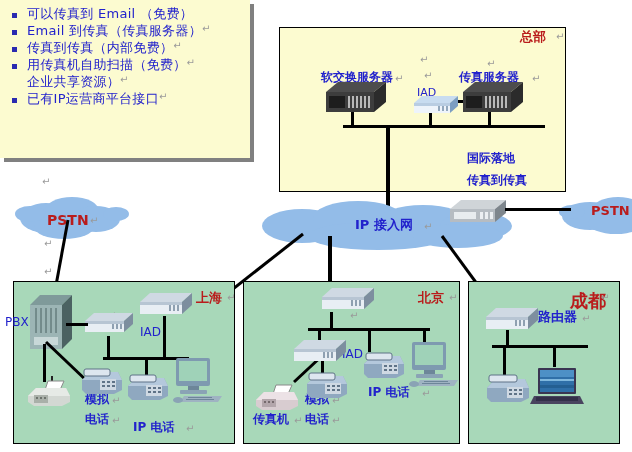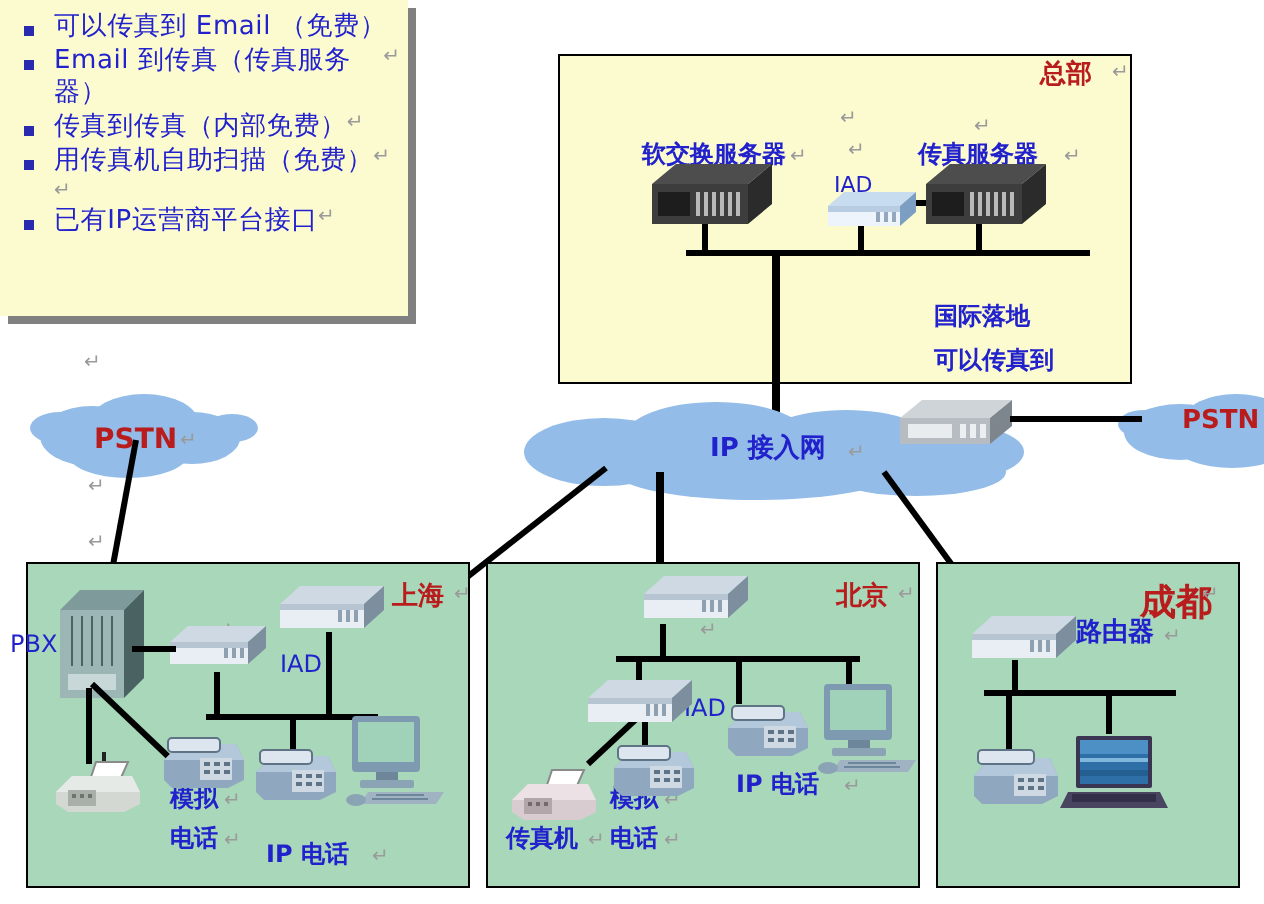--- a/index.html
+++ b/index.html
@@ -1,21 +1,21 @@
 <!DOCTYPE html>
 <html><head>
 <meta charset="utf-8">
 <style>
   html,body{margin:0;padding:0;background:#ffffff;}
   body{width:632px;height:452px;position:relative;overflow:hidden;
        font-family:"DejaVu Sans","Liberation Sans",sans-serif;}
   .abs{position:absolute;}
 
   
-  #feature-box{left:0;top:0;width:204px;height:158px;background:#fcfbd0;
+  #feature-box{left:0;top:0;width:250px;height:158px;background:#fcfbd0;
                box-shadow:4px 4px 0 0 #808080;box-sizing:border-box;}
   #feature-list{list-style:none;margin:0;padding:6px 4px 0 6px;}
   #feature-list li{display:flex;align-items:flex-start;margin:0 0 1px 0;}
   .bullet{width:5px;height:5px;background:#2a2ab0;margin:7px 10px 0 6px;flex:0 0 auto;}
   .feat-text{color:#2222cc;font-size:13px;line-height:16px;letter-spacing:.3px;}
   .pilcrow{color:#9a9a9a;font-size:10px;}
 
   
   #hq-box{left:279px;top:27px;width:287px;height:165px;background:#fcfbd0;
           border:1px solid #000;box-sizing:border-box;}
@@ -50,20 +50,21 @@
       <span class="feat-text">传真到传真（内部免费）</span>
       <span class="pilcrow">↵</span>
     </li>
     <li>
       <span class="bullet"></span>
       <span class="feat-text">用传真机自助扫描（免费）</span>
       <span class="pilcrow">↵</span>
     </li>
     <li>
       <span class="bullet" style="background:transparent"></span>
+      <span class="feat-text">企业共享资源）</span>
       <span class="pilcrow">↵</span>
     </li>
     <li>
       <span class="bullet"></span>
       <span class="feat-text">已有IP运营商平台接口</span>
       <span class="pilcrow">↵</span>
     </li>
   </ul>
 </div>
 <span class="abs pilcrow" style="left:42px;top:176px">↵</span>
@@ -75,21 +76,21 @@
 
 <span class="abs label" style="left:321px;top:70px">软交换服务器</span>
 <span class="abs pilcrow" style="left:395px;top:73px">↵</span>
 
 <span class="abs label-sm" style="left:417px;top:86px">IAD</span>
 
 <span class="abs label" style="left:459px;top:70px">传真服务器</span>
 <span class="abs pilcrow" style="left:532px;top:73px">↵</span>
 
 <span class="abs label" style="left:467px;top:151px">国际落地</span>
-<span class="abs label" style="left:467px;top:173px">可以传真到</span>
+<span class="abs label" style="left:467px;top:173px">传真到传真</span>
 
 <span class="abs pilcrow" style="left:420px;top:54px">↵</span>
 <span class="abs pilcrow" style="left:424px;top:70px">↵</span>
 <span class="abs pilcrow" style="left:487px;top:58px">↵</span>
 
 <div class="abs wire" style="left:343px;top:125px;width:202px;height:3px"></div>
 
 <div class="abs wire" style="left:351px;top:110px;width:3px;height:16px"></div>
 <div class="abs wire" style="left:429px;top:113px;width:3px;height:13px"></div>
 <div class="abs wire" style="left:488px;top:110px;width:3px;height:16px"></div>

